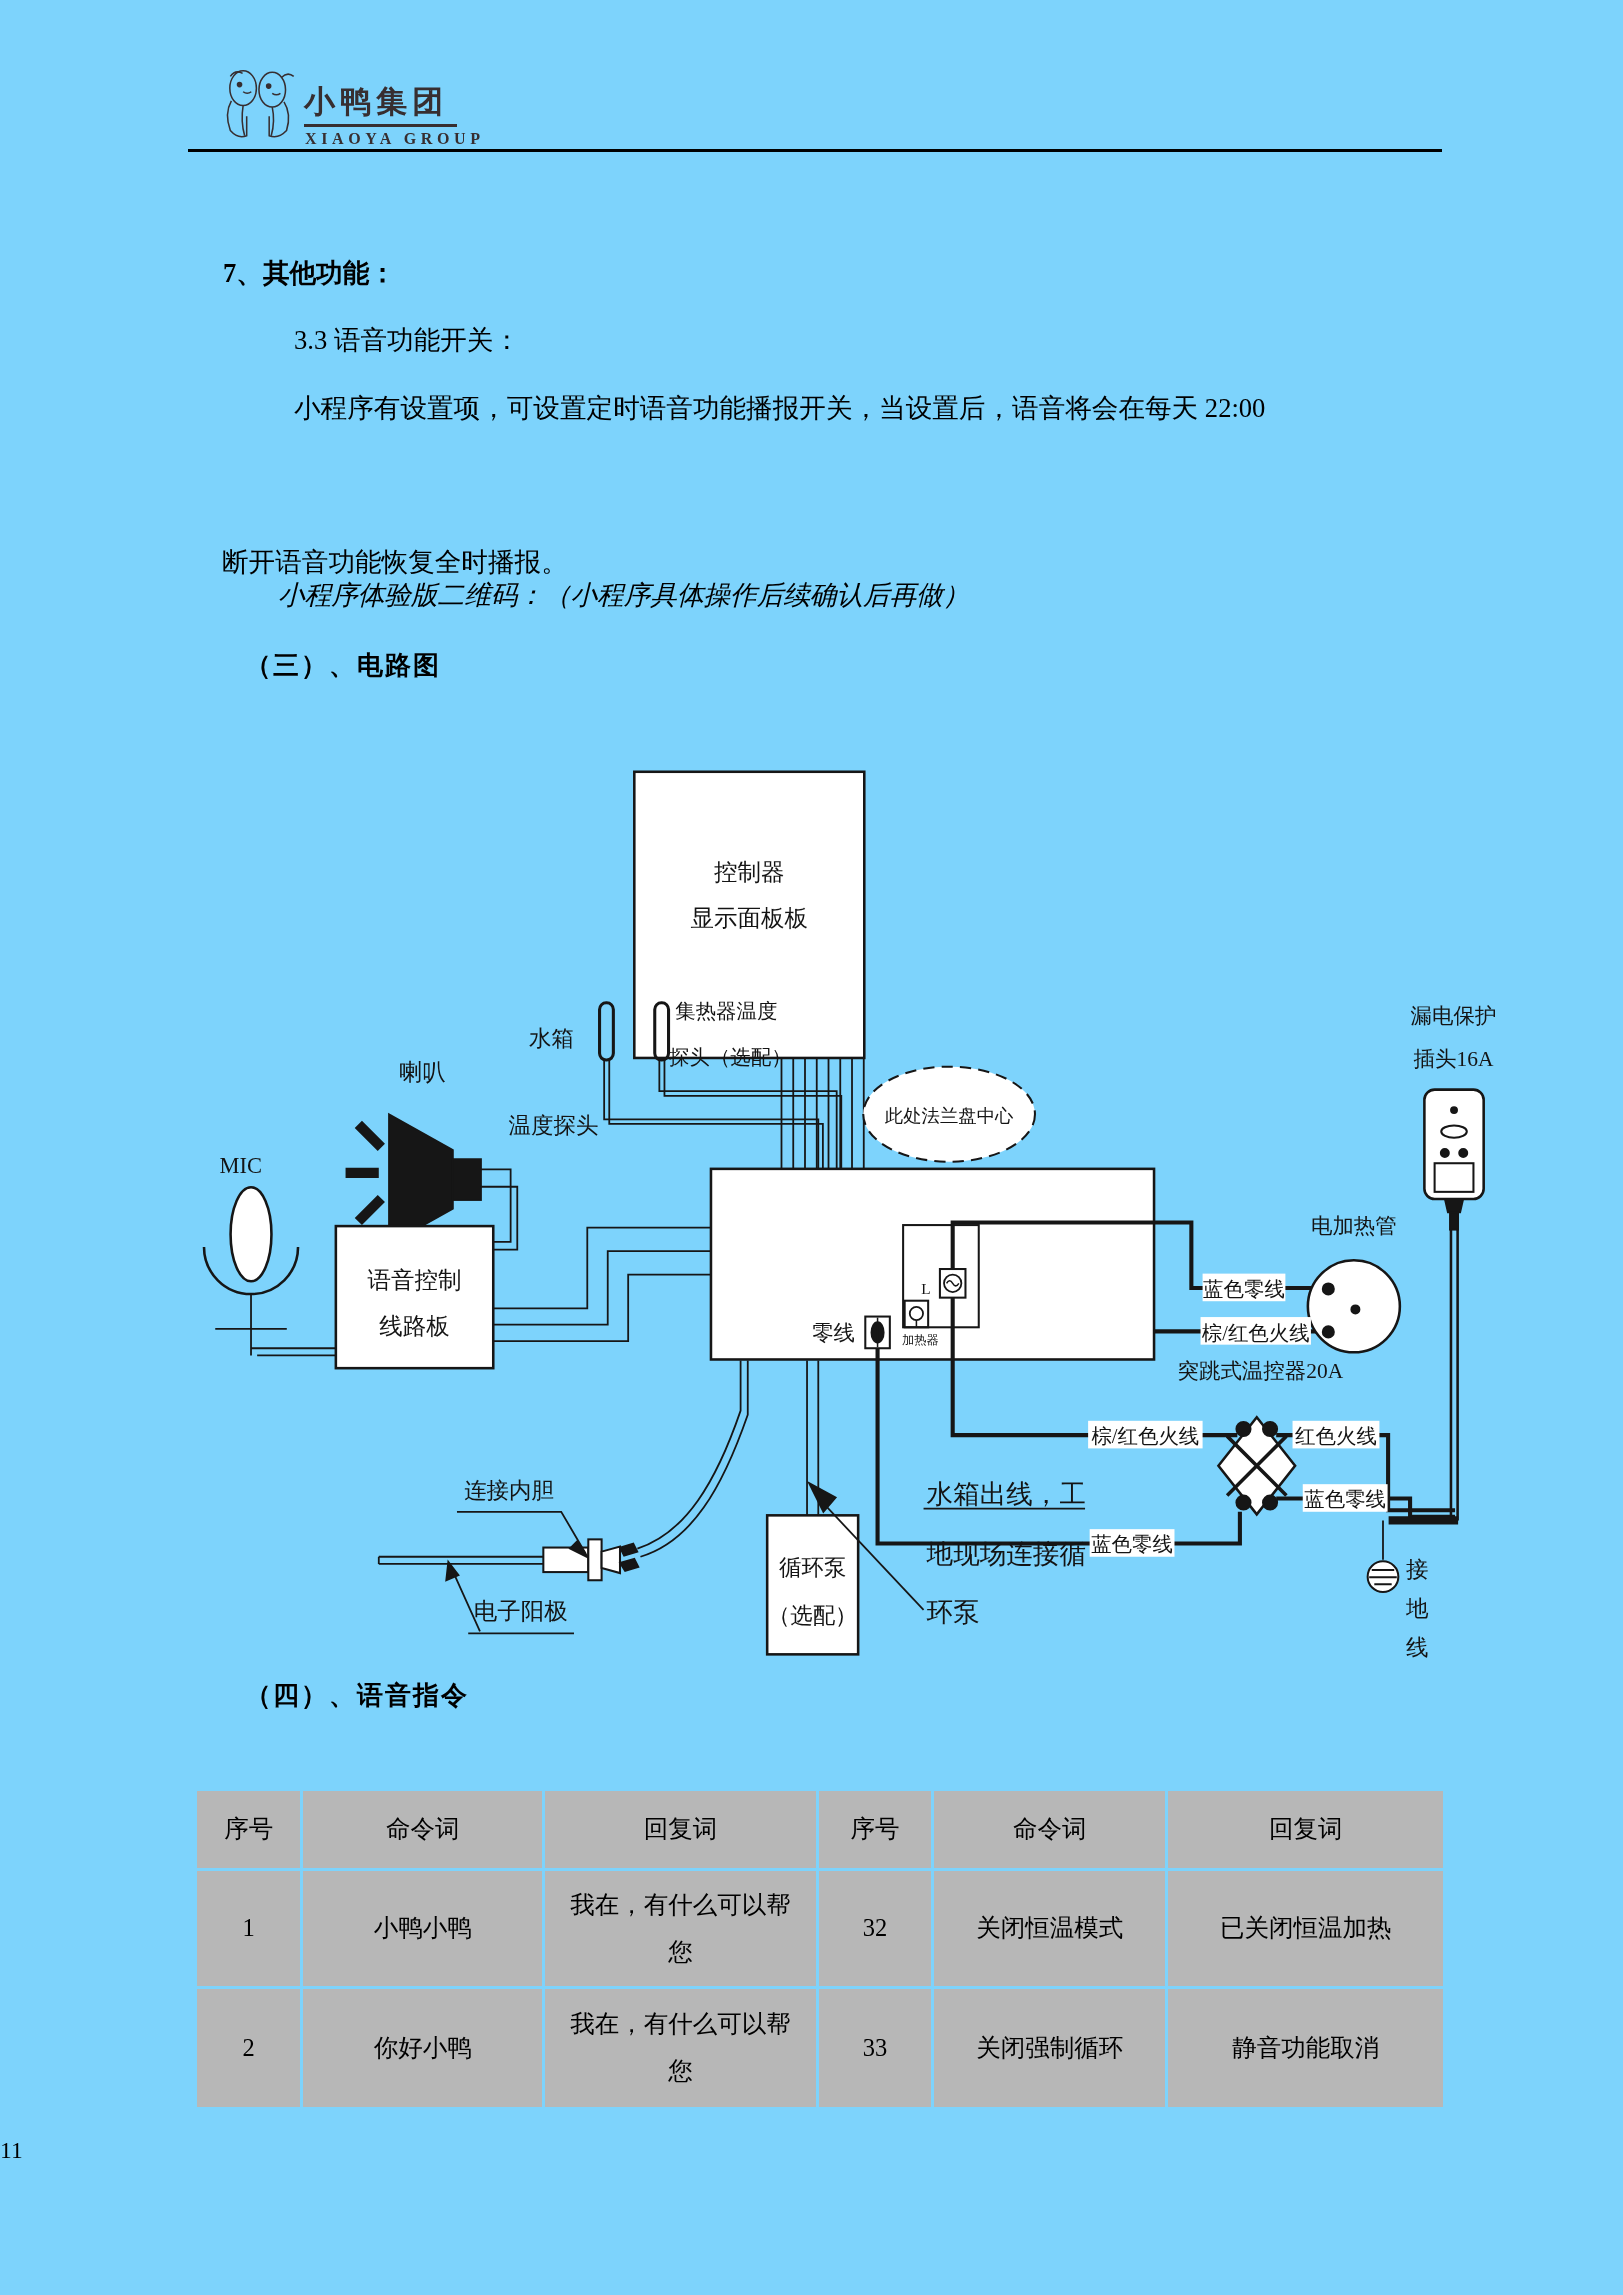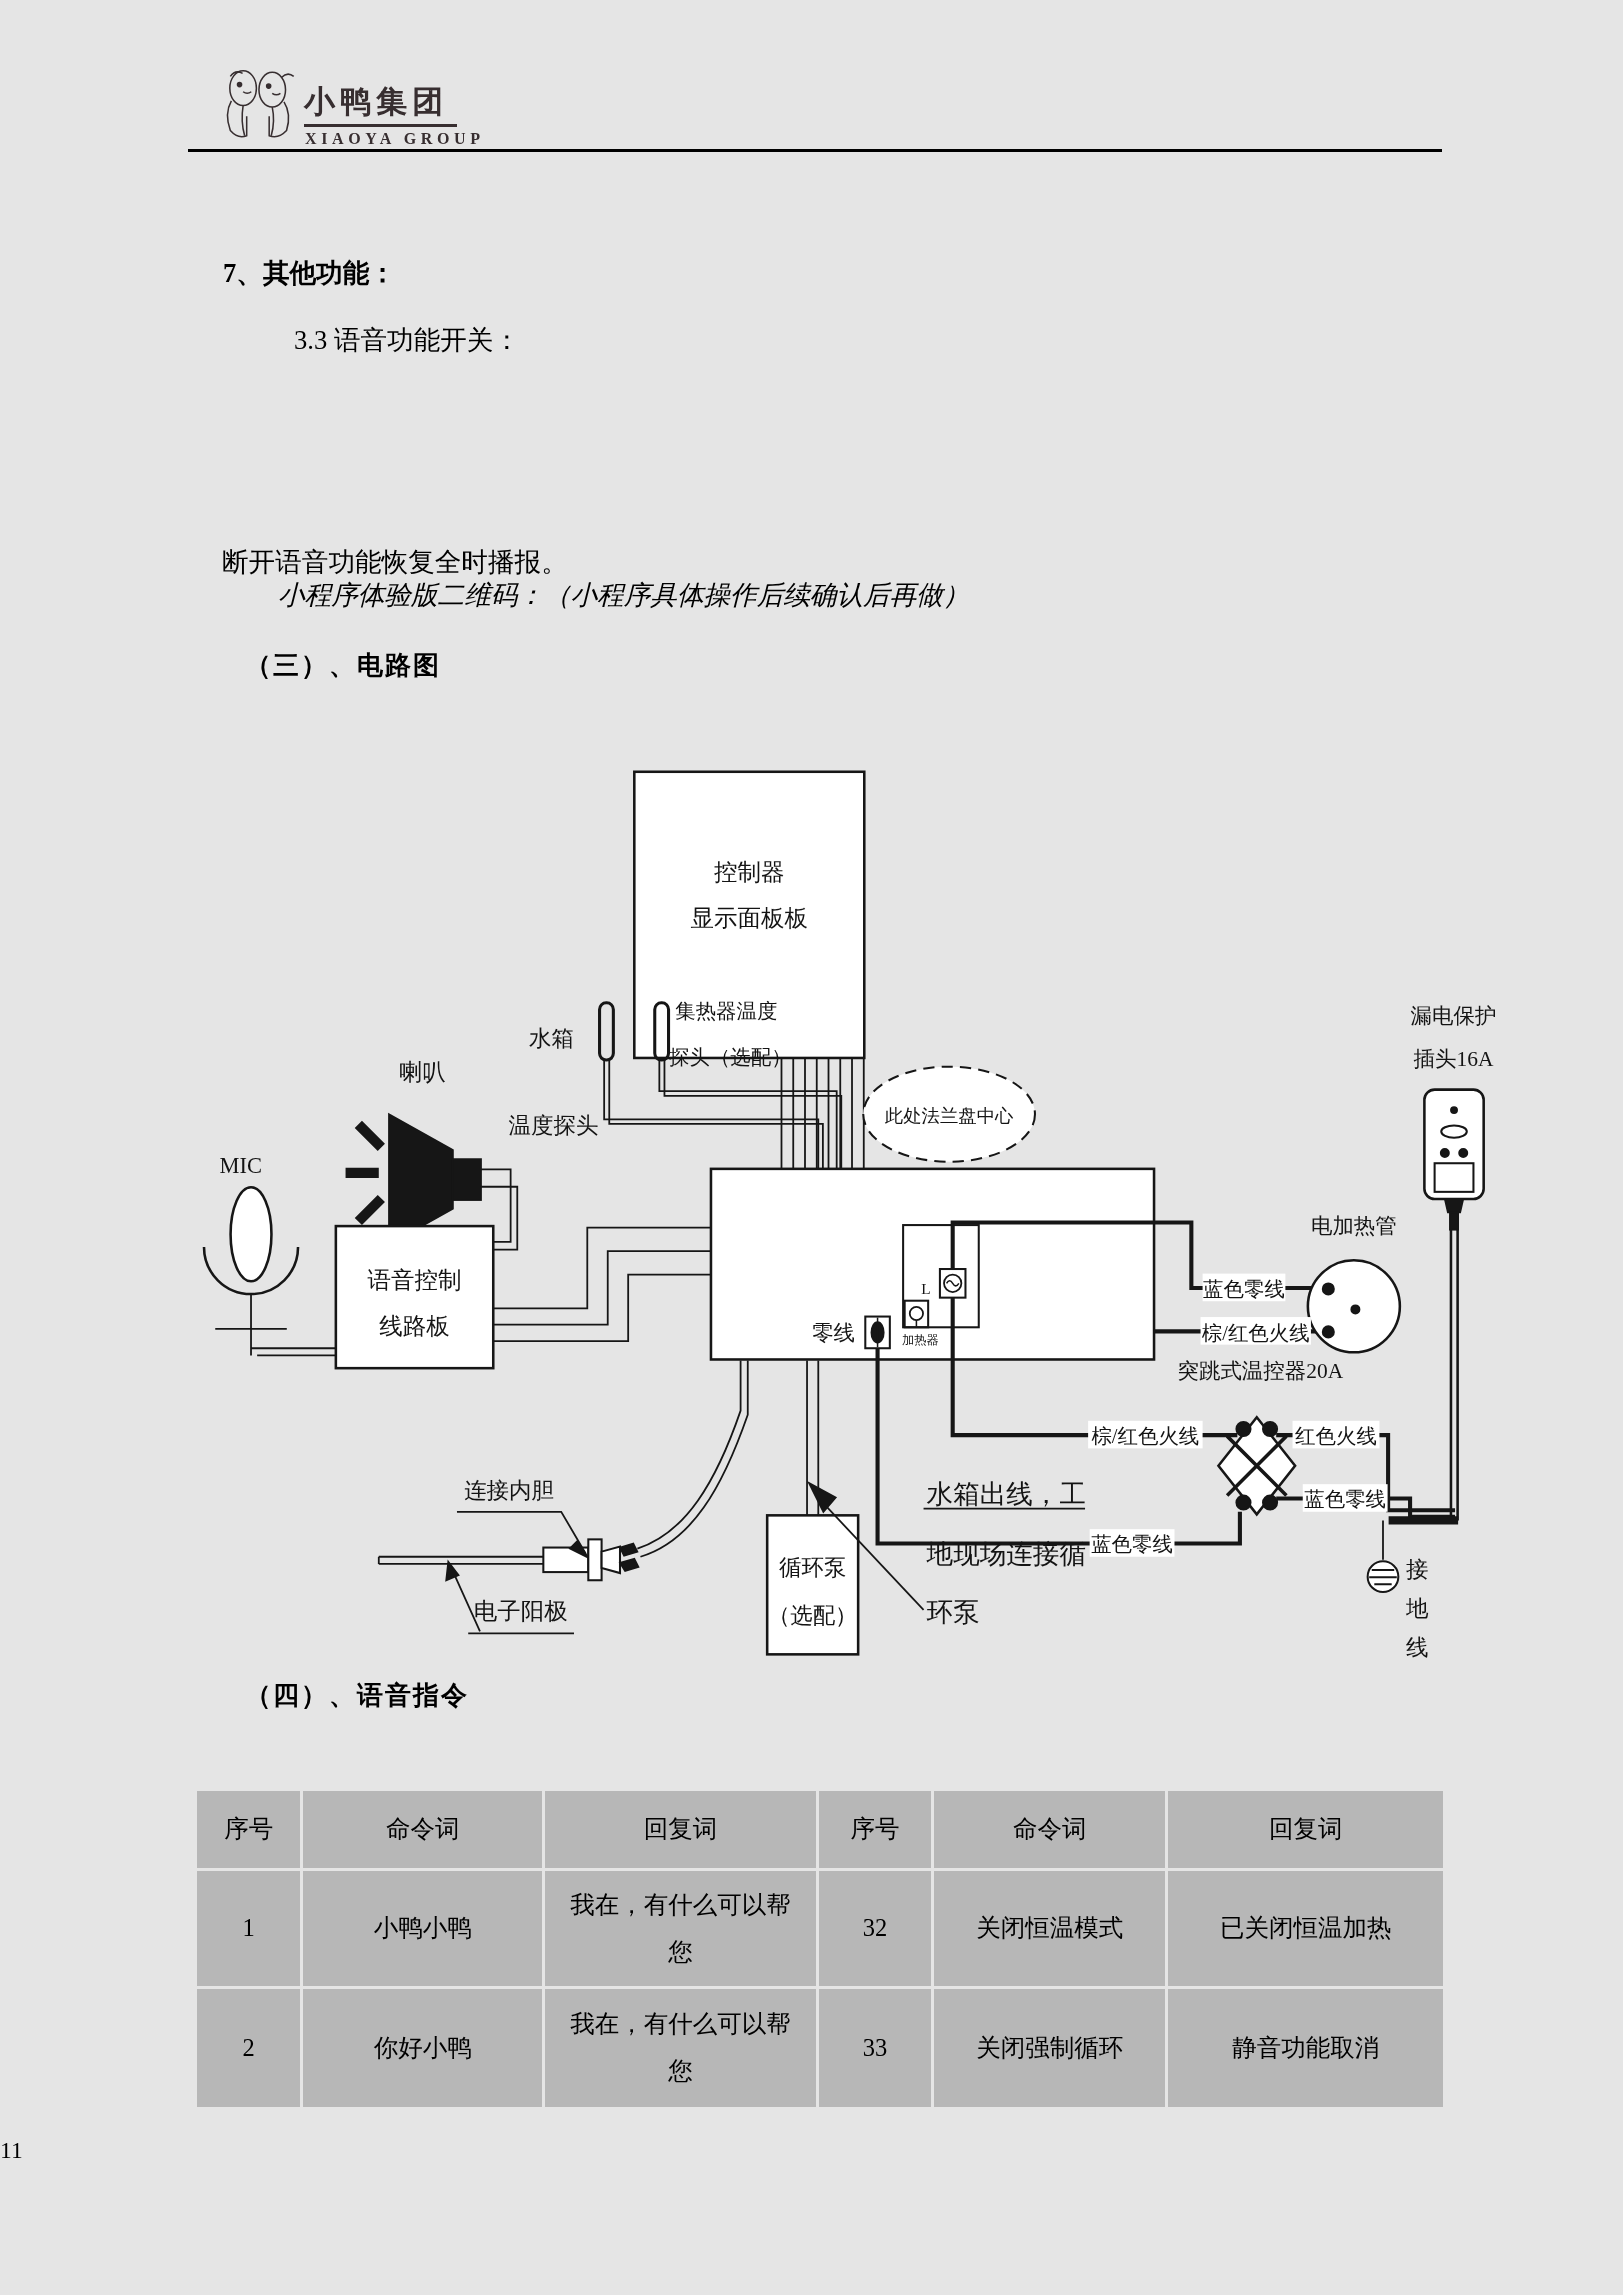--- a/index.html
+++ b/index.html
@@ -1,17 +1,17 @@
 <!DOCTYPE html>
 <html style="font-size:8.2px"><head>
 <meta charset="utf-8">
 <style>
   html,body{margin:0;padding:0;background:#888;}
   #page{
-    position:relative;width:1623px;height:2295px;background:#e5e5e5;
+    position:relative;width:1623px;height:2295px;background:#7dd3fc;
     font-family:"Liberation Serif","DejaVu Serif",serif;color:#000;overflow:hidden;
   }
   .abs{position:absolute;}
   .txt{font-size:26.6px;line-height:1.2;white-space:nowrap;margin-left:32px;}
   .bold{font-weight:700;}
   .h1{font-size:26px;font-weight:700;letter-spacing:2px;white-space:nowrap;margin-left:47px;}
   .brand-cn{font-size:31px;font-weight:700;color:#372e30;letter-spacing:5.1px;white-space:nowrap;}
   .brand-en{font-size:16px;font-weight:700;color:#372e30;letter-spacing:4.6px;white-space:nowrap;}
   .brand-rule{background:#372e30;height:3.1px;}
   .page-rule{background:#000;height:3.1px;}
@@ -50,20 +50,21 @@
       </g>
     </svg>
   </div>
   <div class="abs brand-cn" style="left:304px;top:81px;">小鸭集团</div>
   <div class="abs brand-rule" style="left:304px;top:124px;width:153px;"></div>
   <div class="abs brand-en" style="left:305px;top:130px;">XIAOYA GROUP</div>
   <div class="abs page-rule" style="left:188px;top:149px;width:1254px;"></div>
 
   <div class="abs txt bold" style="left:191px;top:258px;">7、其他功能：</div>
   <div class="abs txt" style="left:262px;top:325px;">3.3 语音功能开关：</div>
+  <div class="abs txt" style="left:262px;top:393px;">小程序有设置项，可设置定时语音功能播报开关，当设置后，语音将会在每天 22:00</div>
   <div class="abs txt" style="left:190px;top:547px;">断开语音功能恢复全时播报。</div>
   <div class="abs txt" style="left:246px;top:580px;font-style:italic;">小程序体验版二维码：（小程序具体操作后续确认后再做）</div>
 
   <div class="abs h1" style="left:198px;top:648px;">（三）、电路图</div>
 
   <svg class="abs" style="left:169px;top:736px;" width="1411" height="925" viewBox="330 1440 2760 1810">
     <g fill="none" stroke="#161616" stroke-width="3.5">
 
       <rect x="1240" y="1510" width="450" height="560" stroke-width="5" fill="#fff"></rect>
 

